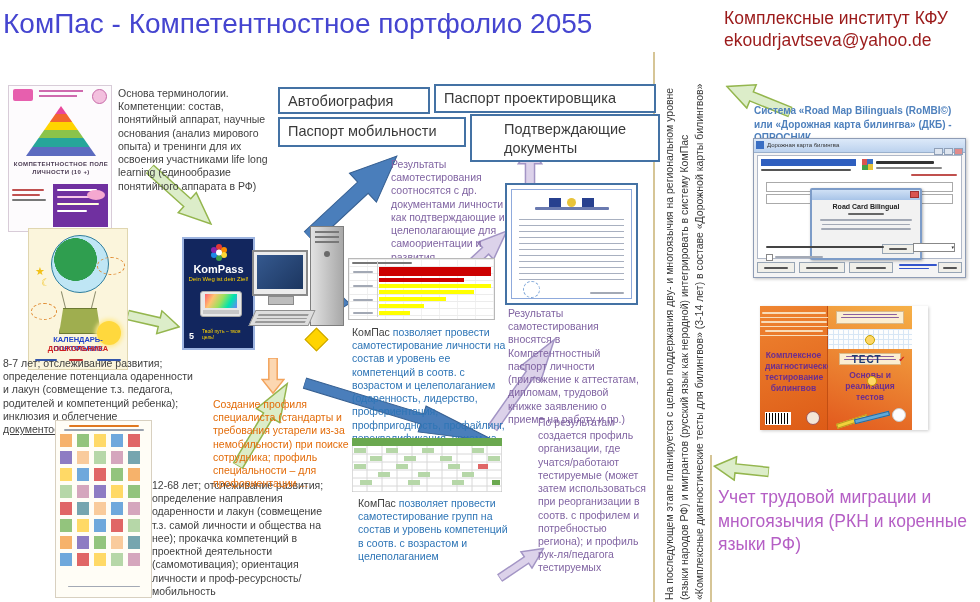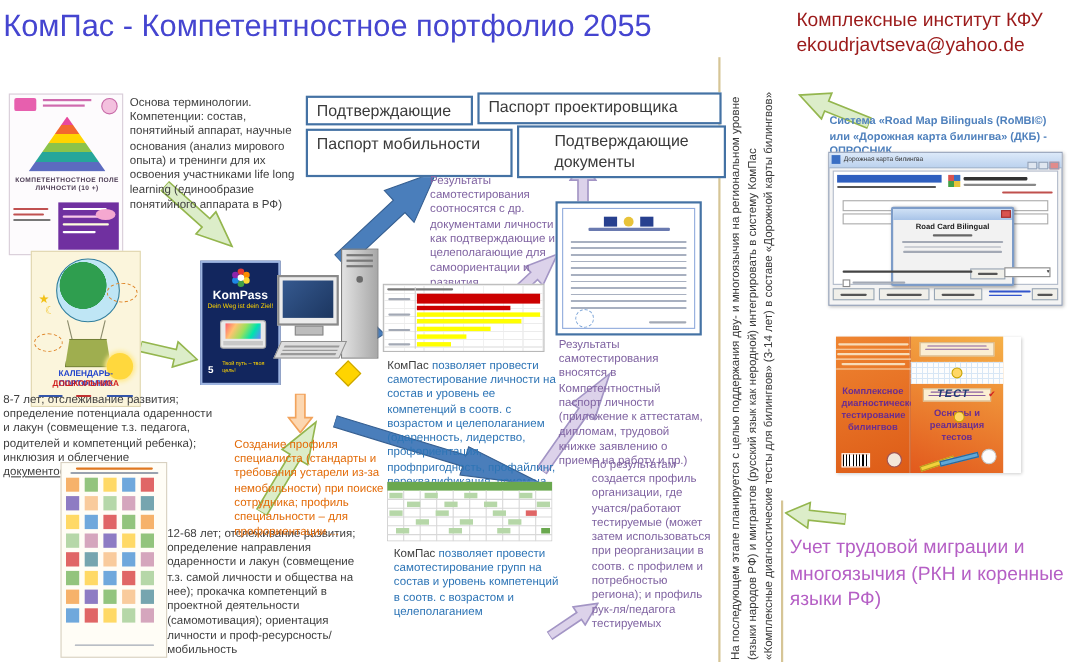--- a/index.html
+++ b/index.html
@@ -72,23 +72,23 @@
     <polygon points="0,13 60,13 60,2 98,20 60,38 60,27 0,27" fill="#dcd2ea" stroke="#a395c5" stroke-width="1.5" vector-effect="non-scaling-stroke"></polygon>
     </svg>
 
   <svg class="abs" style="left:723px;top:85px;width:70px;height:28px;transform:rotate(202deg);" viewBox="0 0 100 40" preserveAspectRatio="none">
     <polygon points="0,13 60,13 60,2 98,20 60,38 60,27 0,27" fill="#dcedc9" stroke="#94b64e" stroke-width="1.5" vector-effect="non-scaling-stroke"></polygon>
     </svg>
   <svg class="abs" style="left:713px;top:456px;width:56px;height:26px;transform:rotate(186deg);" viewBox="0 0 100 40" preserveAspectRatio="none">
     <polygon points="0,13 60,13 60,2 98,20 60,38 60,27 0,27" fill="#dcedc9" stroke="#94b64e" stroke-width="1.5" vector-effect="non-scaling-stroke"></polygon>
     </svg>
 
-  <div class="box" style="left:278px;top:87px;width:152px;height:27px;">Подтверждающие</div>
+  <div class="box" style="left:278px;top:87px;width:152px;height:27px;">Автобиография</div>
   <div class="box" style="left:434px;top:84px;width:222px;height:29px;">Паспорт проектировщика</div>
-  <div class="box" style="left:278px;top:117px;width:188px;height:44px;">Паспорт мобильности</div>
+  <div class="box" style="left:278px;top:117px;width:188px;height:30px;">Паспорт мобильности</div>
   <div class="box" style="left:470px;top:114px;width:190px;height:48px;line-height:1.3;padding-left:32px;">Подтверждающие документы</div>
 
   <div class="abs" style="left:8px;top:85px;width:104px;height:147px;background:#fdfbfd;border:1px solid #d8ccd8;box-sizing:border-box;">
     <div class="abs" style="left:4px;top:3px;width:20px;height:12px;background:#e75fae;border-radius:2px;"></div>
     <div class="abs" style="left:30px;top:4px;width:44px;height:2px;background:#cf6aae;"></div>
     <div class="abs" style="left:30px;top:9px;width:38px;height:2px;background:#cf6aae;"></div>
     <div class="abs" style="right:4px;top:3px;width:13px;height:13px;border-radius:50%;background:#f3c0de;border:1px solid #c86aa8;"></div>
     <div class="abs" style="left:17px;top:20px;width:70px;height:50px;clip-path:polygon(50% 0,100% 100%,0 100%);background:linear-gradient(to bottom,#e8489b 0 16%,#f2672f 16% 32%,#ffd400 32% 48%,#8bc34a 48% 64%,#26a69a 64% 82%,#5c6bc0 82% 100%);"></div>
     <div class="abs" style="left:4px;top:74px;width:96px;font-size:6px;letter-spacing:0.4px;color:#4a3a52;text-align:center;font-weight:bold;line-height:1.4;">КОМПЕТЕНТНОСТНОЕ ПОЛЕ ЛИЧНОСТИ (10 +)</div>
     <div class="abs" style="left:3px;top:100px;width:38px;">
@@ -371,21 +371,21 @@
       <div class="abs" style="left:5px;bottom:5px;width:24px;height:11px;background:repeating-linear-gradient(90deg,#000 0 1px,#fff 1px 3px);border:1px solid #fff;"></div>
       <div class="abs" style="right:7px;bottom:5px;width:12px;height:12px;border-radius:50%;background:#f3e6d8;border:1px solid #a05555;"></div>
     </div>
     <div style="position:relative;width:84px;background:linear-gradient(200deg,#f6b148,#e2591d);box-sizing:border-box;">
       <div style="margin:5px auto 0;width:68px;height:13px;background:#fbeed2;border:1px solid #d8b88a;box-sizing:border-box;">
         <div class="ph" style="margin:2px auto 0;width:54px;height:1.2px;background:#8a5fa0;"></div>
         <div class="ph" style="margin:2px auto 0;width:58px;height:1.2px;background:#8a5fa0;"></div>
       </div>
       <div style="position:relative;margin:5px 0 0;height:20px;background:#fdfdfd;background-image:repeating-linear-gradient(to right,#d7e6f5 0 1px,transparent 1px 5px),repeating-linear-gradient(to bottom,#d7e6f5 0 1px,transparent 1px 5px);text-align:center;line-height:20px;">
         <span style="display:inline-block;width:8px;height:8px;border-radius:50%;background:#ffd766;border:1px solid #c8a400;vertical-align:middle;"></span>
-        <span style="font-size:10px;font-weight:bold;color:#1f3b73;letter-spacing:1px;margin:0 17px;vertical-align:middle;font-style:italic;">ТЕСТ</span><span style="color:#d02020;font-size:8px;vertical-align:middle;">✔</span>
+        <span style="font-size:10px;font-weight:bold;color:#1f3b73;letter-spacing:1px;margin:0 17px;vertical-align:middle;">ТЕСТ</span><span style="color:#d02020;font-size:8px;vertical-align:middle;">✔</span>
         <span style="display:inline-block;width:8px;height:8px;border-radius:50%;background:#ffd766;border:1px solid #c8a400;vertical-align:middle;margin-left:3px;"></span>
       </div>
       <div style="margin:4px auto 0;width:62px;height:12px;background:#fbeed2;border:1px solid #d8b88a;box-sizing:border-box;">
         <div class="ph" style="margin:2px auto 0;width:48px;height:1.2px;background:#8a5fa0;"></div>
         <div class="ph" style="margin:2px auto 0;width:52px;height:1.2px;background:#8a5fa0;"></div>
       </div>
       <div style="margin-top:5px;padding:0 6px;text-align:center;font-size:8.5px;font-weight:bold;color:#6b2d8f;line-height:1.3;">Основы и реализация тестов</div>
       <div class="abs" style="left:8px;bottom:6px;width:30px;height:3px;background:#f2d13a;border:1px solid #b89a20;transform:rotate(-18deg);"></div>
       <div class="abs" style="left:26px;bottom:10px;width:34px;height:3px;background:#5fa8d8;border:1px solid #2f6898;transform:rotate(-14deg);"></div>
       <div class="abs" style="right:6px;bottom:8px;width:12px;height:12px;border-radius:50%;background:#fdfdfd;border:1px solid #c8c8c8;"></div>

